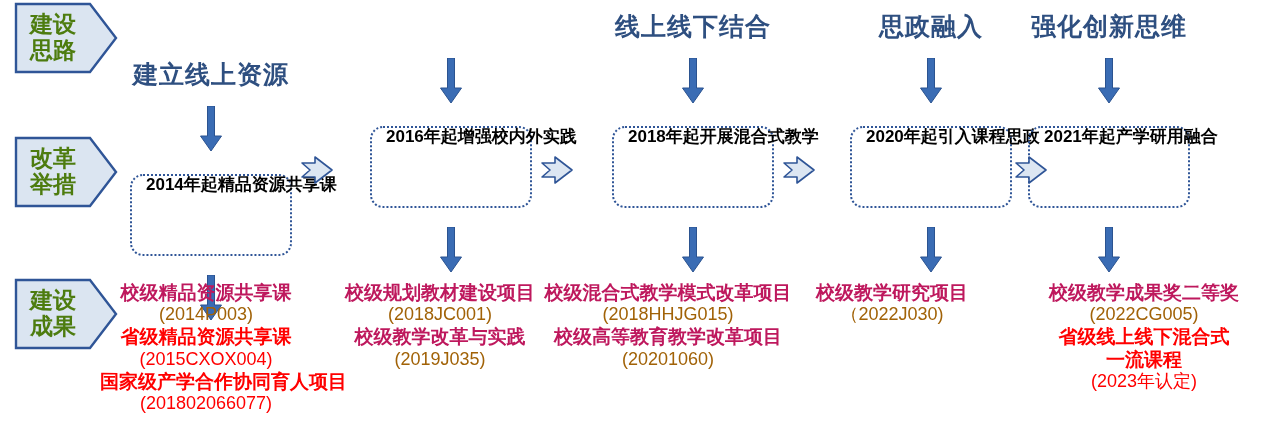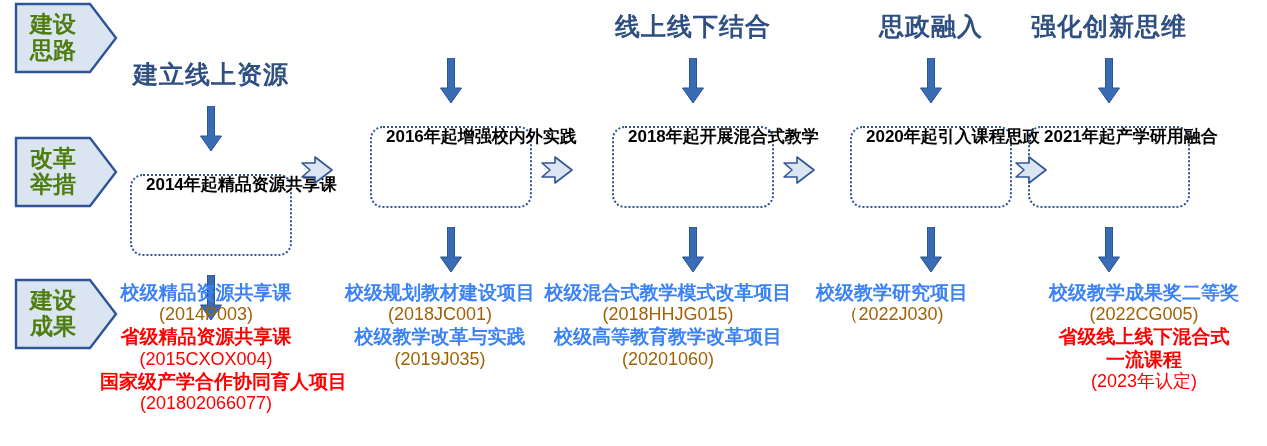--- a/index.html
+++ b/index.html
@@ -119,21 +119,21 @@
   
   .outcome {
     position: absolute;
     top: 282px;
     width: 100%;
     text-align: center;
   }
   .outcome .title {
     font-size: 19px;
     font-weight: bold;
-    color: #3b82f6;
+    color: #be185d;
     line-height: 1.18;
     white-space: nowrap;
   }
   .outcome .code {
     font-size: 18px;
     font-weight: normal;
     color: #a16207;
     line-height: 1.22;
     white-space: nowrap;
   }

